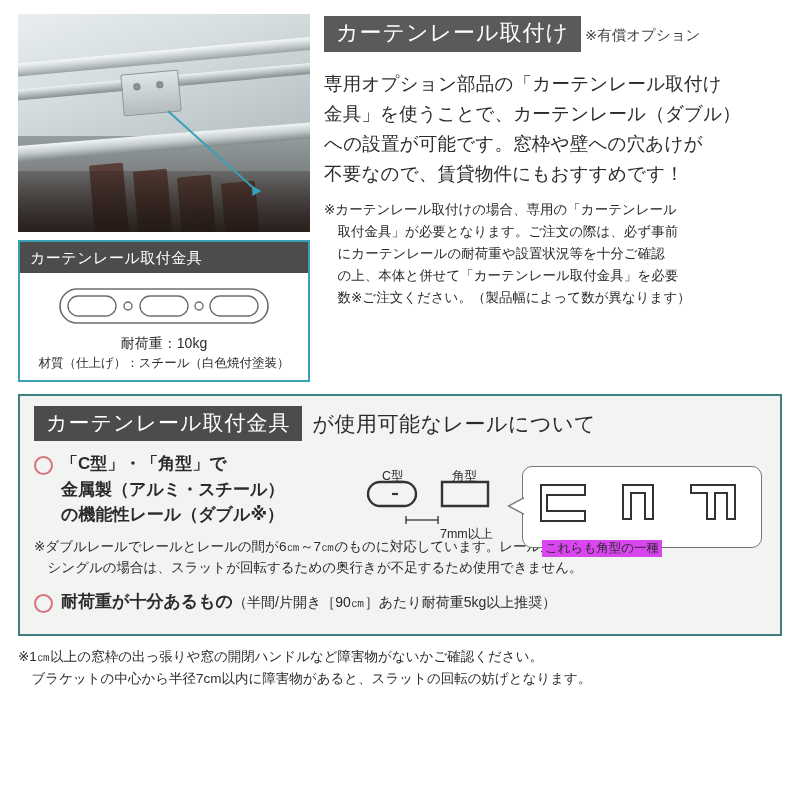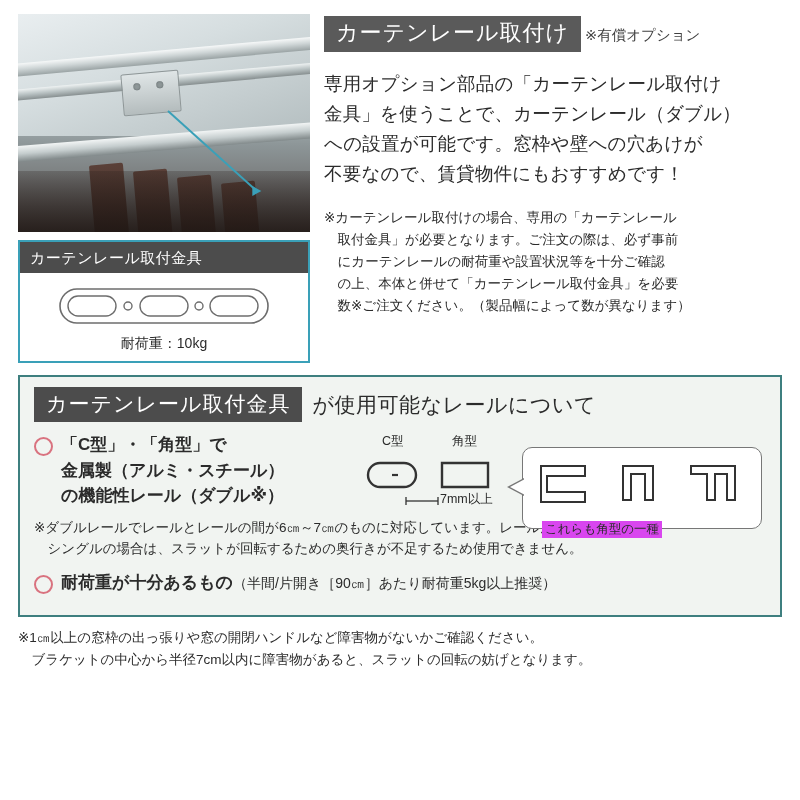--- a/index.html
+++ b/index.html
@@ -66,39 +66,39 @@
   .spec2{font-size:12.5px;text-align:center;margin-top:2px;}
 
   
   .top-right{flex:1;padding-top:2px;}
   .headrow{display:flex;align-items:baseline;gap:4px;}
   .head-badge{
     background:#5a5a5a;color:#fff;font-size:22px;padding:5px 12px 7px 12px;letter-spacing:1px;line-height:1.1;
   }
   .head-note{font-size:14.5px;color:#404040;}
   .lead{font-size:18.5px;line-height:1.62;margin-top:17px;letter-spacing:.2px;}
-  .note{font-size:13.5px;line-height:1.62;margin-top:18px;}
+  .note{font-size:13.5px;line-height:1.62;margin-top:10px;}
   .note .ind{display:block;text-indent:1em;}
 
   
   .bottom{
     margin-top:12px;border:2px solid #3e7f7f;background:#f1f4f1;
     padding:10px 14px 12px 14px;position:relative;
   }
   .b-head{display:flex;align-items:center;gap:10px;}
   .b-badge{background:#4c4c4c;color:#fff;font-size:21px;padding:6px 12px 8px 12px;letter-spacing:1px;line-height:1;}
   .b-head-text{font-size:21px;letter-spacing:.5px;}
 
   .item{display:flex;gap:8px;margin-top:10px;}
   .circ{width:15px;height:15px;border:2.5px solid #d9727f;border-radius:50%;flex:0 0 15px;margin-top:5px;}
   .item-main{font-size:17px;line-height:1.5;}
   .item-main b{font-weight:bold;}
 
   .diagram{position:absolute;right:14px;top:56px;width:400px;height:110px;}
-  .dg-label{position:absolute;font-size:12.5px;}
+  .dg-label{position:absolute;font-size:12.5px;margin-top:16px;}
   .dg-balloon{
     position:absolute;left:156px;top:14px;width:238px;height:80px;
     border:1.6px solid #777;border-radius:10px;background:#fff;
   }
   .dg-balloon:before{
     content:"";position:absolute;left:-16px;top:30px;border-right:17px solid #777;border-top:9px solid transparent;border-bottom:9px solid transparent;
   }
   .dg-balloon:after{
     content:"";position:absolute;left:-13px;top:31px;border-right:15px solid #fff;border-top:8px solid transparent;border-bottom:8px solid transparent;
   }
@@ -140,20 +140,21 @@
             <svg width="212" height="46" viewBox="0 0 212 46">
               <rect x="2" y="6" width="208" height="34" rx="17" ry="17" fill="#ffffff" stroke="#6d6d6d" stroke-width="1.6"></rect>
               <rect x="10" y="13" width="48" height="20" rx="10" ry="10" fill="#ffffff" stroke="#6d6d6d" stroke-width="1.4"></rect>
               <rect x="82" y="13" width="48" height="20" rx="10" ry="10" fill="#ffffff" stroke="#6d6d6d" stroke-width="1.4"></rect>
               <rect x="152" y="13" width="48" height="20" rx="10" ry="10" fill="#ffffff" stroke="#6d6d6d" stroke-width="1.4"></rect>
               <circle cx="70" cy="23" r="4" fill="none" stroke="#6d6d6d" stroke-width="1.4"></circle>
               <circle cx="141" cy="23" r="4" fill="none" stroke="#6d6d6d" stroke-width="1.4"></circle>
             </svg>
           </div>
           <div class="spec">耐荷重：10kg</div>
+          <div class="spec2">材質（仕上げ）：スチール（白色焼付塗装）</div>
         </div>
       </div>
     </div>
 
     <div class="top-right">
       <div class="headrow">
         <div class="head-badge">カーテンレール取付け</div>
         <div class="head-note">※有償オプション</div>
       </div>
 

